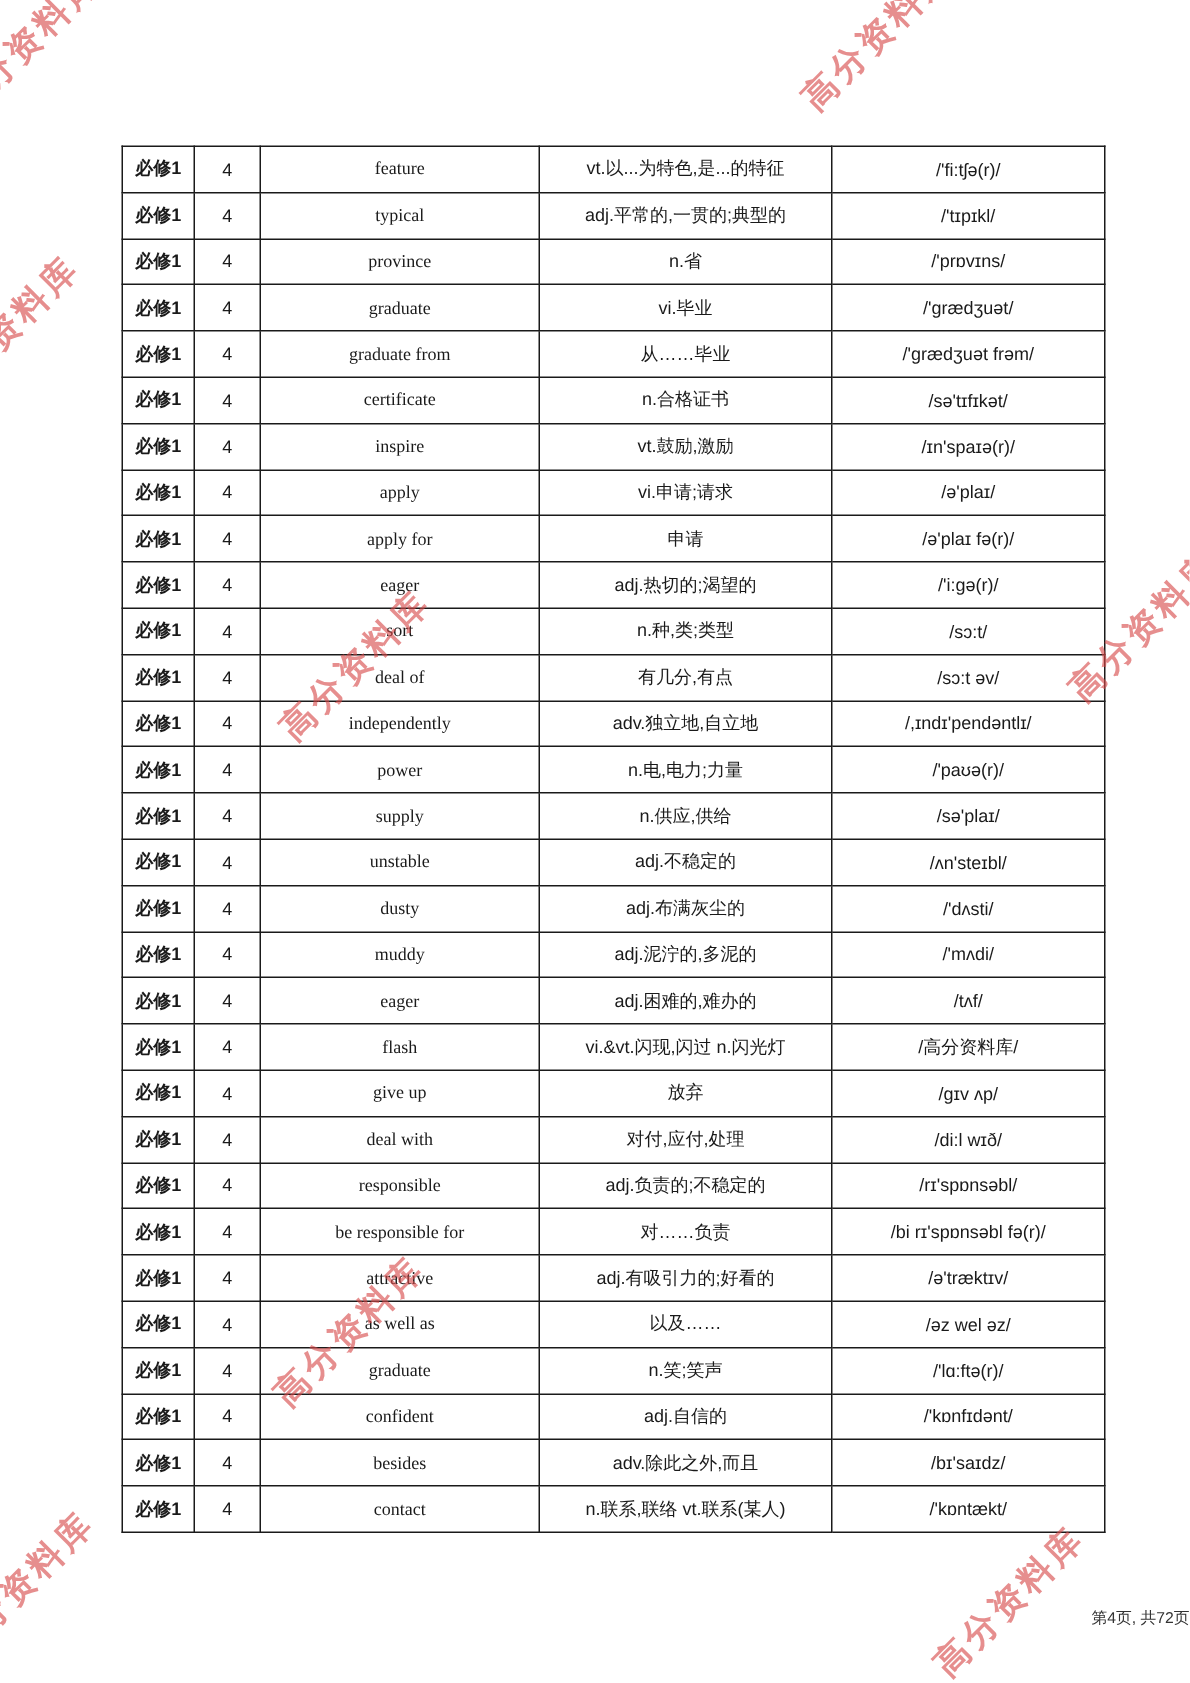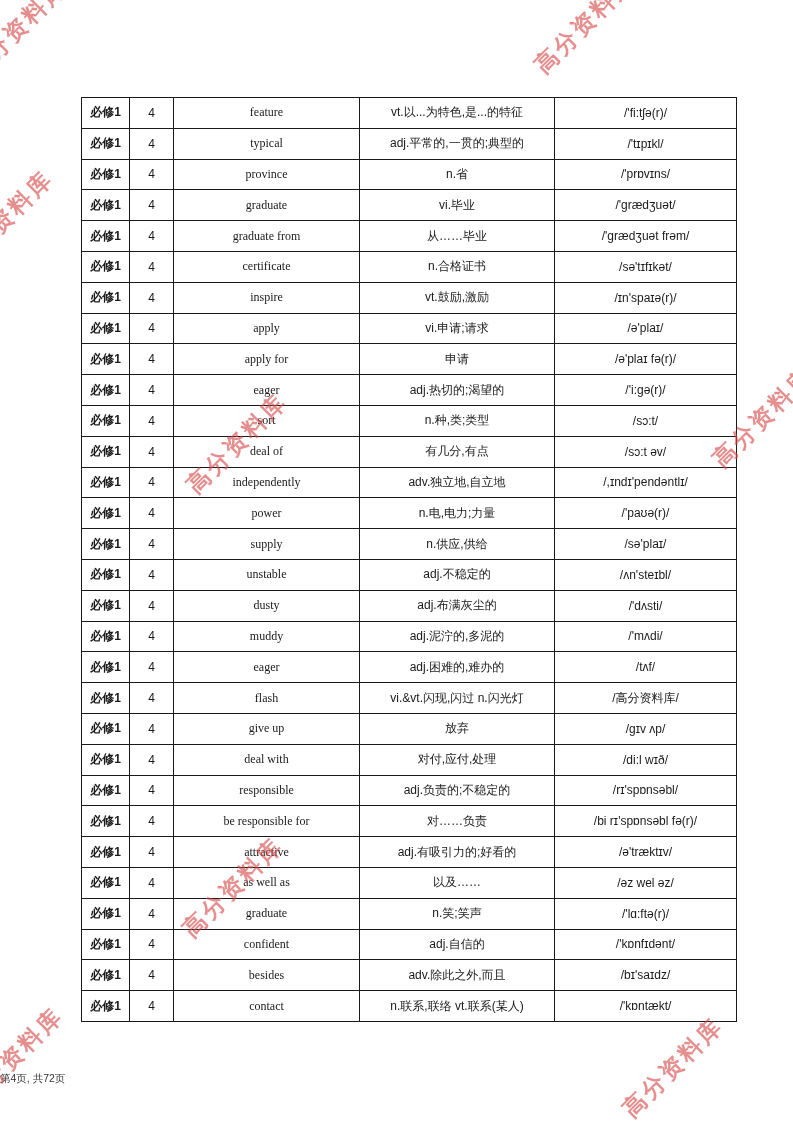--- a/index.html
+++ b/index.html
@@ -62,21 +62,21 @@
   .col-word     { width: 186px; font-size: 12.5px; font-family: Liberation Serif, serif; }
   .col-meaning  { width: 195px; }
   .col-phonetic { width: 182px; margin-left: 28px; }
 
   
   .footer {
     position: absolute;
     left: 0;
     right: 0;
     top: 1072px;
-    text-align: left;
+    text-align: right;
     font-size: 10.5px;
     color: #333333;
     z-index: 2;
   }
 </style>
 </head>
 <body>
 
 <div class="wm wm-top-left">高分资料库</div>
 <div class="wm wm-top-right">高分资料库</div>

